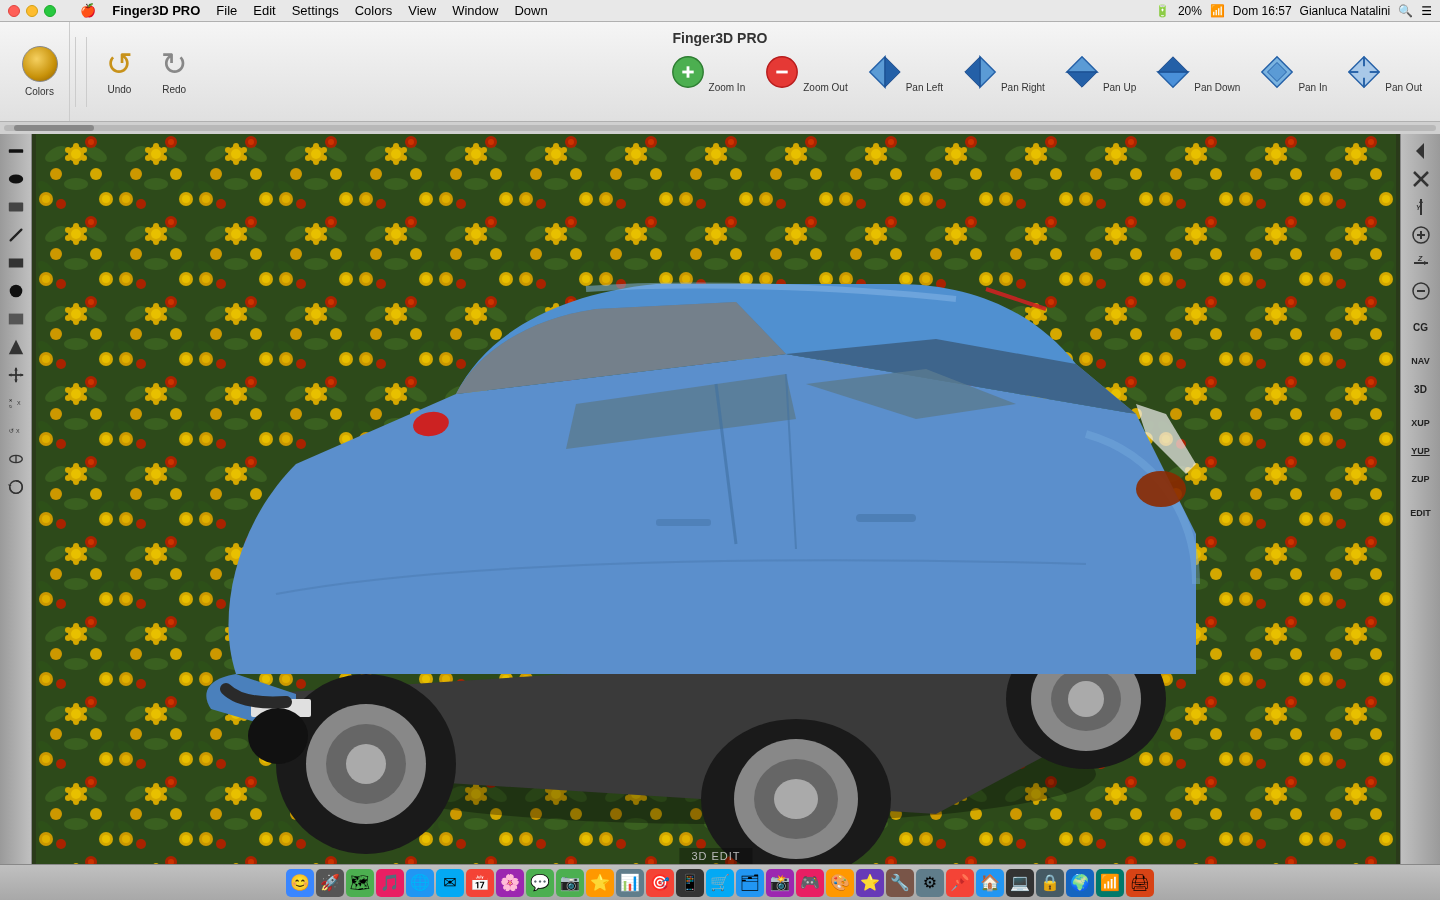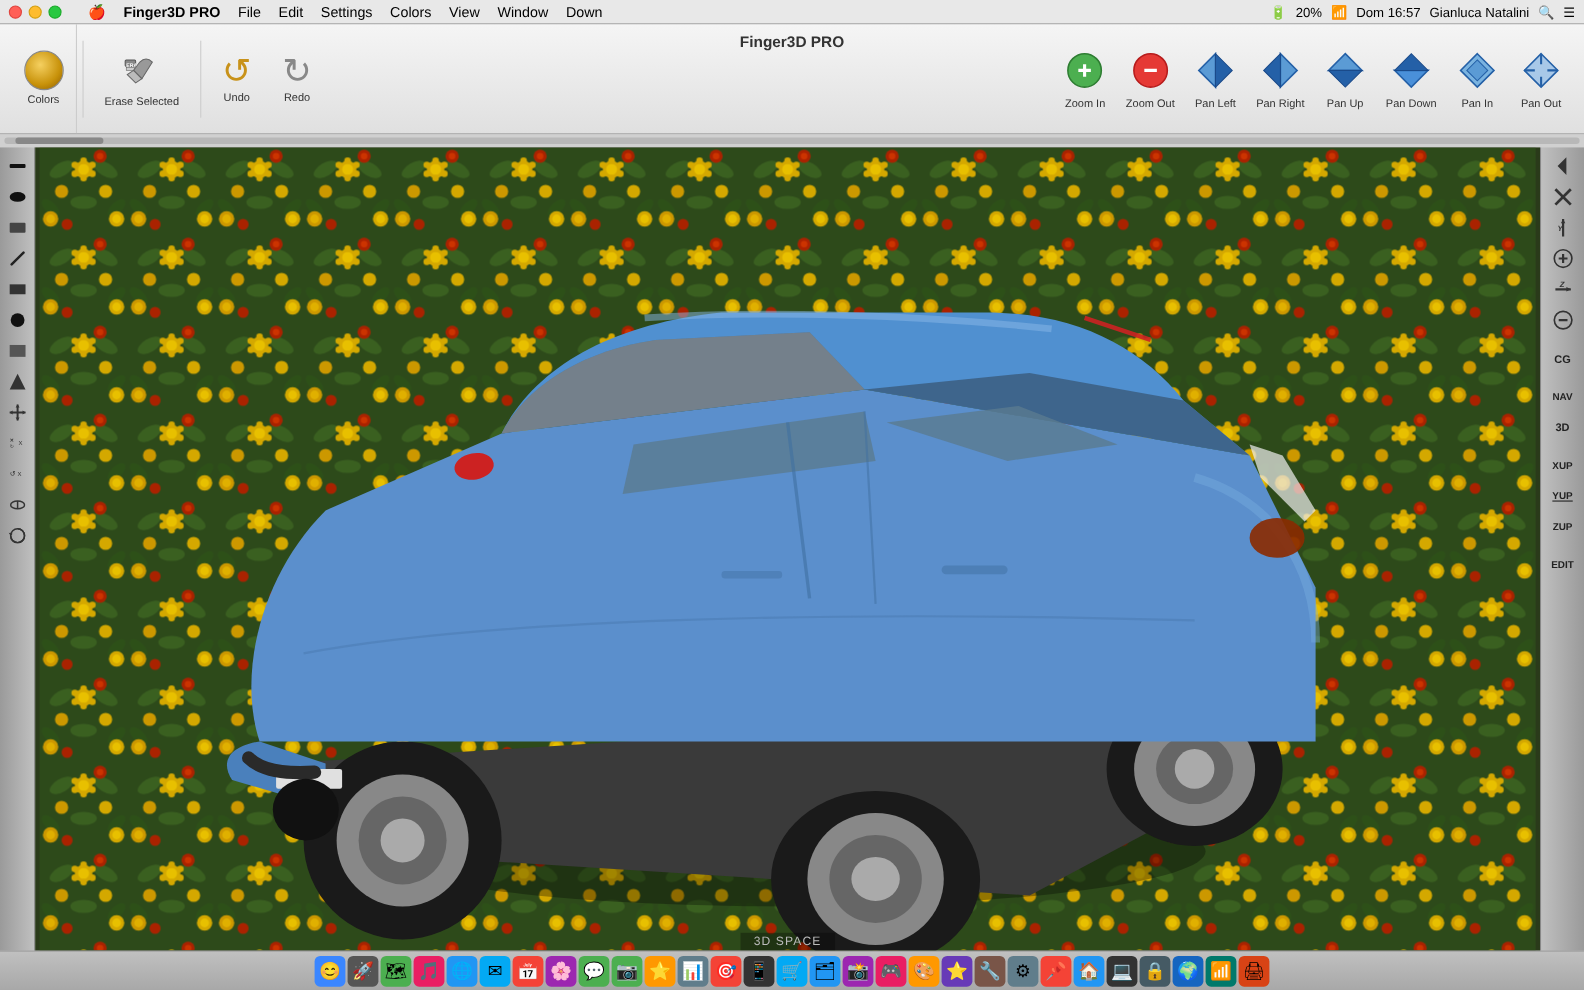--- a/index.html
+++ b/index.html
@@ -91,22 +91,21 @@
       align-items: center;
       justify-content: center;
       padding: 4px 14px;
       cursor: pointer;
       height: 100%;
     }
 
     
     .nav-btn {
       display: flex;
-      flex-direction: column;
-      align-items: center;
+      align-items: flex-end;
       justify-content: center;
       padding: 2px 8px;
       cursor: pointer;
       min-width: 58px;
     }
 
     .nav-icon {
       width: 42px;
       height: 42px;
       display: flex;
@@ -314,32 +313,20 @@
   <div id="app-title">Finger3D PRO</div>
 
   <div class="toolbar-section colors">
     <div class="color-circle"></div>
     <span class="toolbar-label">Colors</span>
   </div>
 
   <div class="toolbar-separator"></div>
 
 
-  <div class="toolbar-btn">
-    <div style="width:38px;height:38px;display:flex;align-items:center;justify-content:center;position:relative;">
-      <svg viewBox="0 0 40 40" width="38" height="38">
-        <rect x="4" y="10" width="10" height="6" rx="1" fill="#888" stroke="#555" stroke-width="1"></rect>
-        <text x="5" y="17" font-size="5" fill="white" font-weight="bold">ERASE</text>
-        <rect x="5" y="17" width="8" height="3" rx="0" fill="#ccc" stroke="#555" stroke-width="0.5"></rect>
-        <path d="M18 12 Q24 6 30 12 L20 28 L12 20 Z" fill="#999" stroke="#666" stroke-width="1"></path>
-        <path d="M12 20 L20 28 L14 32 L6 24 Z" fill="#bbb" stroke="#666" stroke-width="1"></path>
-      </svg>
-    </div>
-    <span class="toolbar-label">Erase Selected</span>
-  </div>
 
   <div class="toolbar-separator"></div>
 
   <div class="toolbar-btn">
     <div style="font-size:32px;color:#c8921a;line-height:1;">↺</div>
     <span class="toolbar-label">Undo</span>
   </div>
 
   <div class="toolbar-btn">
     <div style="font-size:32px;color:#888;line-height:1;">↻</div>
@@ -613,21 +600,21 @@
 
       <path d="M550 155 C650 148 800 152 920 165" stroke="#8ab8e8" stroke-width="6" fill="none" opacity="0.5"></path>
 
       <path d="M950 155 L1010 175" stroke="#cc2222" stroke-width="4" fill="none" opacity="0.9"></path>
 
       <ellipse cx="1125" cy="355" rx="25" ry="18" fill="#8b2a00" opacity="0.9"></ellipse>
 
       <path d="M1100 270 L1130 280 L1160 330 L1150 340 L1110 300Z" fill="#f0f0f0" opacity="0.7"></path>
 
     </svg>
-    <div id="canvas-label">3D SPACE</div>
+    <div id="canvas-label">3D EDIT</div>
   </div>
 
   <div id="right-toolbar">
 
     <div class="right-tool-btn">
       <svg width="22" height="22" viewBox="0 0 22 22">
           <polygon points="14,3 6,11 14,19" fill="#333"></polygon>
         </svg>
     </div>
 

